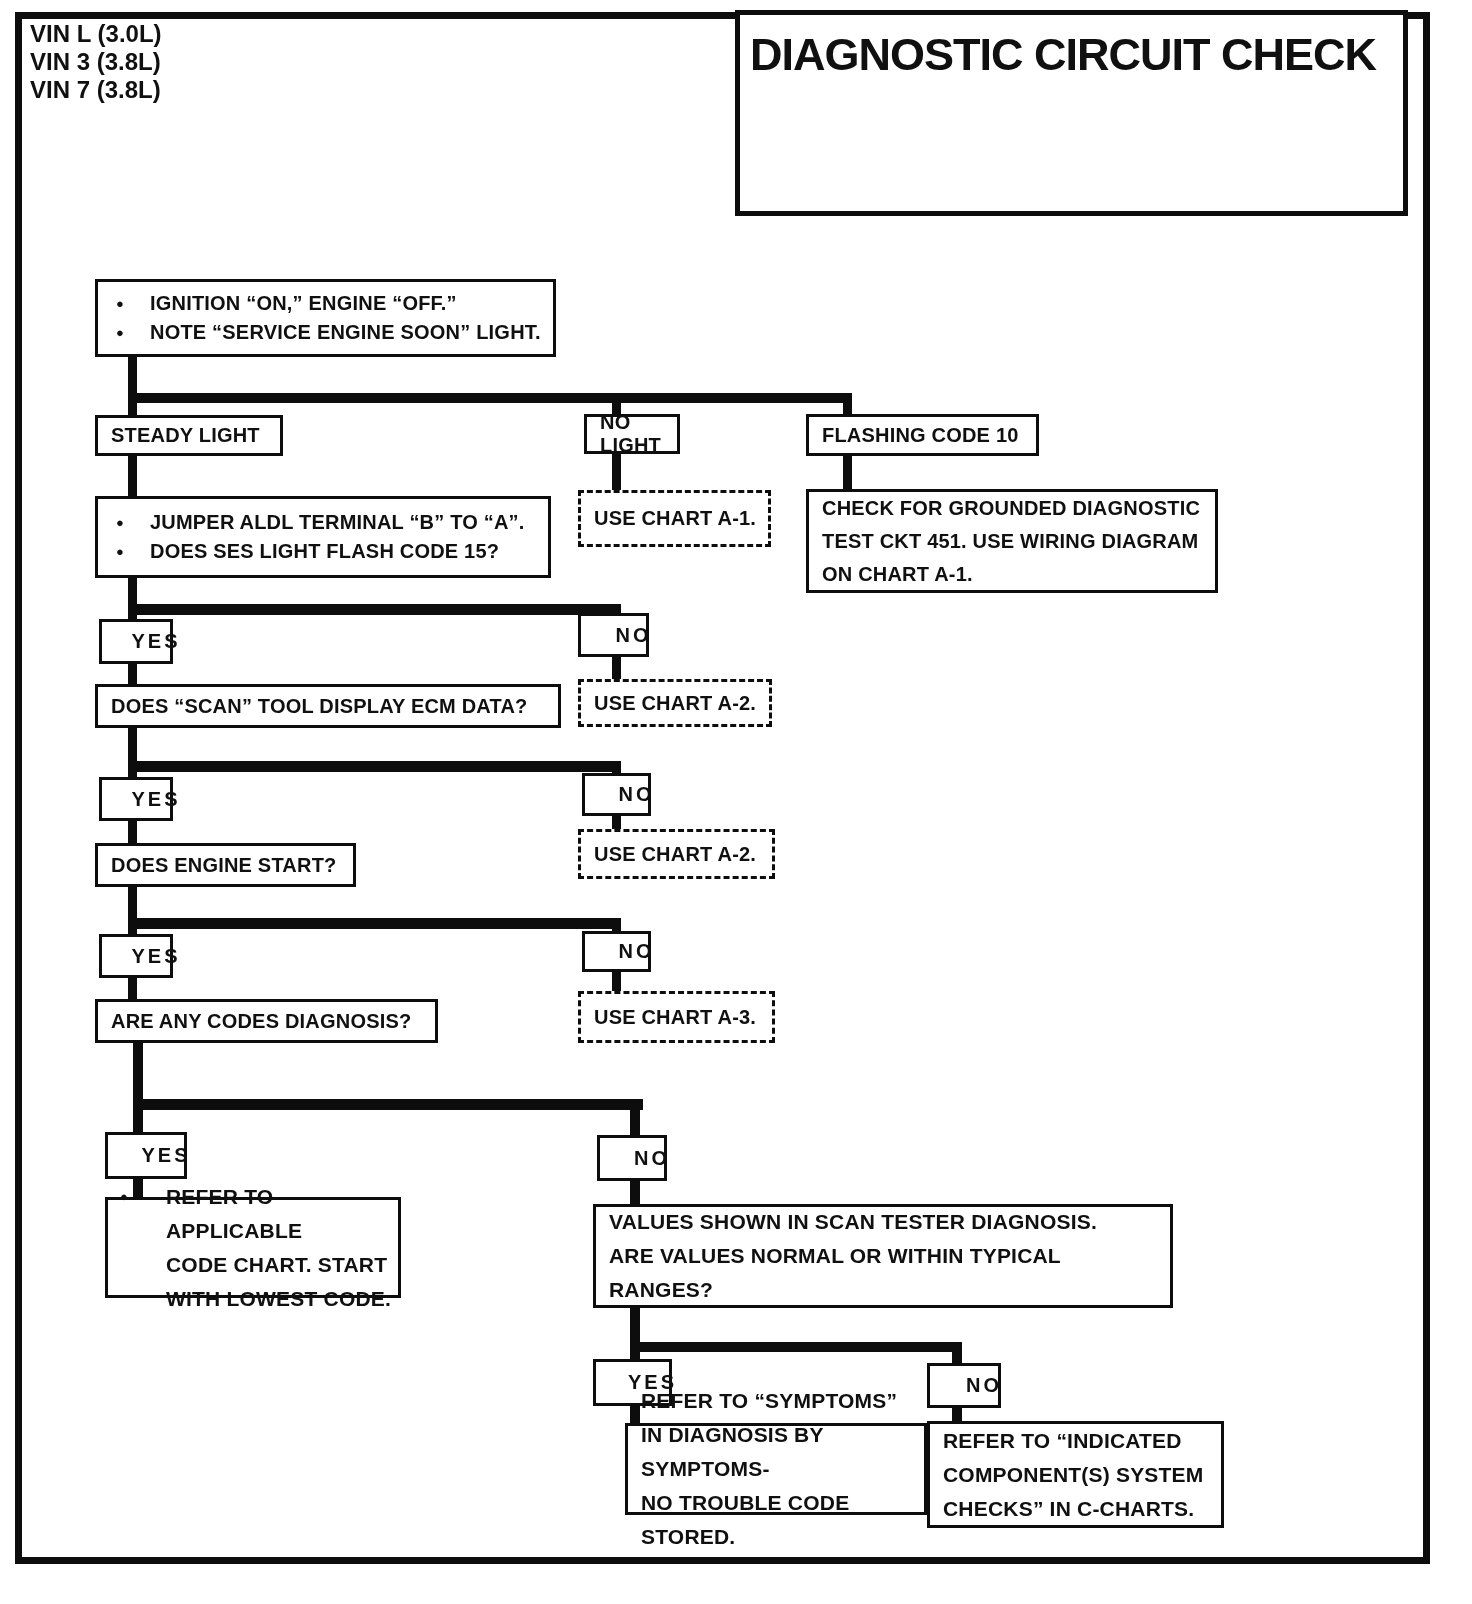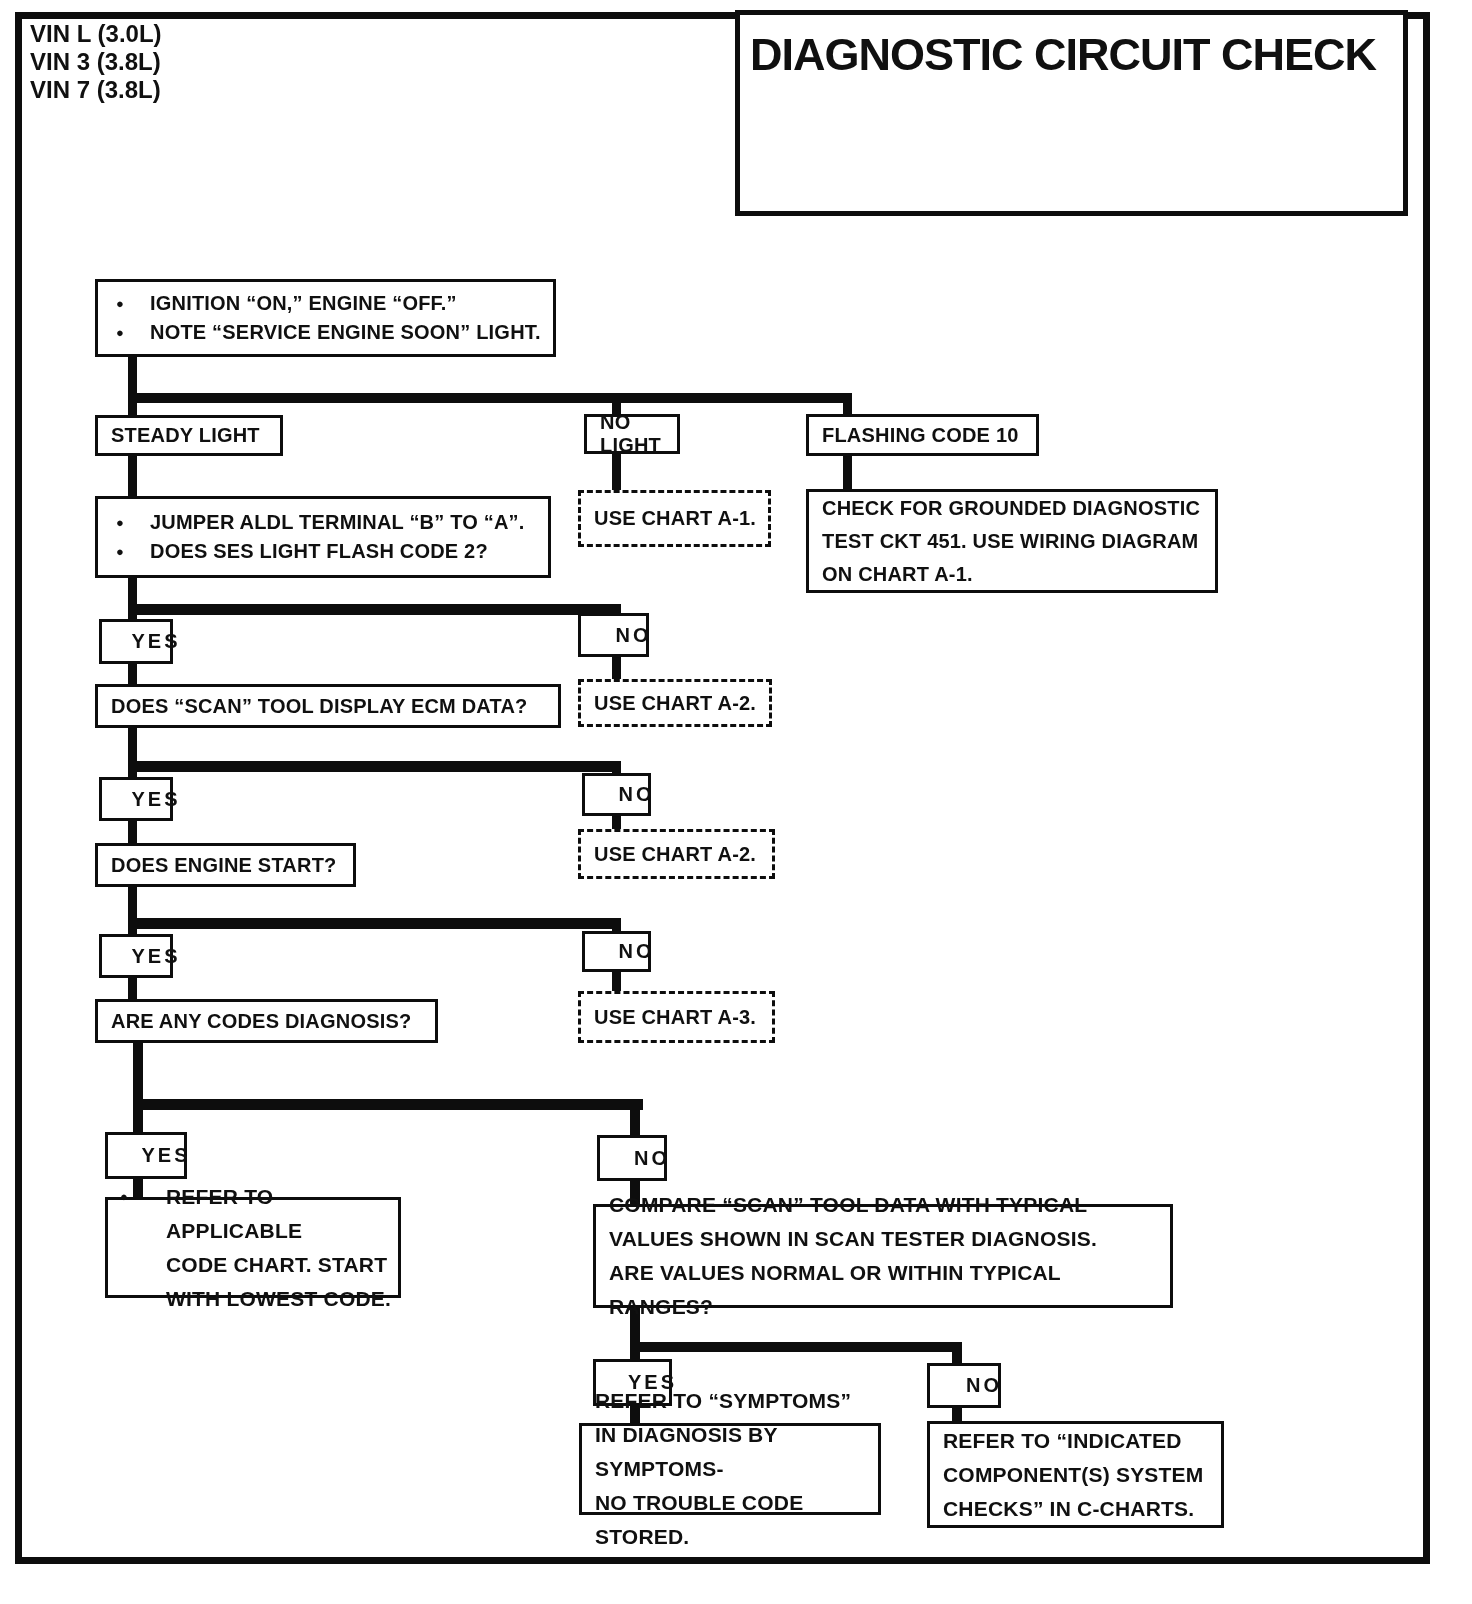--- a/index.html
+++ b/index.html
@@ -117,21 +117,21 @@
   </div>
 
   <div class="node" style="left:95px;top:496px;width:456px;height:82px">
     <div class="bullets">
       <div class="brow">
           <span class="dot">●</span>
           <span>JUMPER  ALDL TERMINAL “B” TO “A”.</span>
         </div>
       <div class="brow">
           <span class="dot">●</span>
-          <span>DOES SES LIGHT FLASH CODE 2?</span>
+          <span>DOES SES LIGHT FLASH CODE 15?</span>
         </div>
     </div>
   </div>
 
   <div class="node dashed pad" style="left:578px;top:490px;width:193px;height:57px">
     <span>USE CHART A-1.</span>
   </div>
 
   <div class="node" style="left:806px;top:489px;width:412px;height:104px">
     <div class="lines" style="line-height:33px">
@@ -196,34 +196,33 @@
       <span>REFER TO APPLICABLE</span>
       <span></span>
       <span>CODE CHART.  START</span>
       <span></span>
       <span>WITH LOWEST CODE.</span>
     </div>
   </div>
 
   <div class="node" style="left:593px;top:1204px;width:580px;height:104px;font-size:21px">
     <div class="lines">
-      <div>COMPARE “SCAN” TOOL DATA WITH TYPICAL</div>
       <div>VALUES SHOWN  IN SCAN TESTER DIAGNOSIS.</div>
       <div>ARE VALUES NORMAL OR WITHIN TYPICAL RANGES?</div>
     </div>
   </div>
 
   <div class="node yn" style="left:593px;top:1359px;width:79px;height:47px">
     <span>YES</span>
   </div>
   <div class="node yn" style="left:927px;top:1363px;width:74px;height:45px">
     <span>NO</span>
   </div>
 
-  <div class="node" style="left:579px;top:1423px;width:302px;height:92px;font-size:21px">
+  <div class="node" style="left:625px;top:1423px;width:302px;height:92px;font-size:21px">
     <div class="lines">
       <div>REFER TO “SYMPTOMS”</div>
       <div>IN  DIAGNOSIS BY SYMPTOMS-</div>
       <div>NO TROUBLE CODE STORED.</div>
     </div>
   </div>
 
   <div class="node" style="left:927px;top:1421px;width:297px;height:107px;font-size:21px">
     <div class="lines">
       <div>REFER TO “INDICATED</div>

